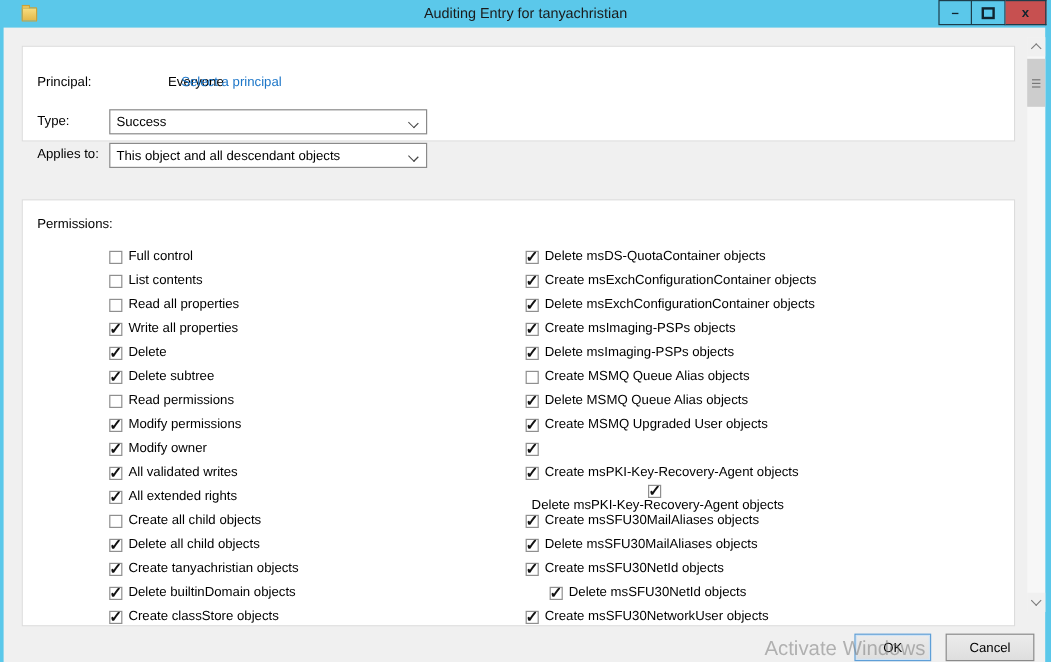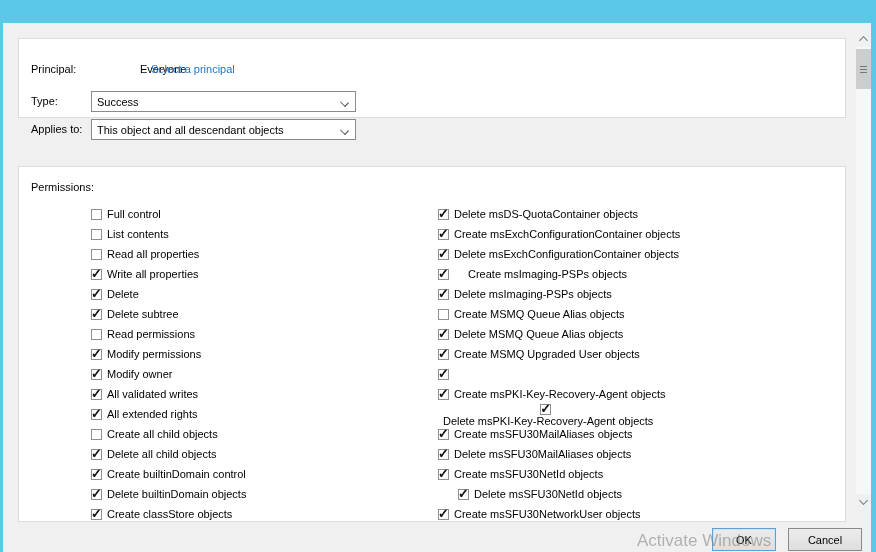--- a/index.html
+++ b/index.html
@@ -110,20 +110,35 @@
   .watermark{
     position:absolute;left:637px;top:531px;font-size:17px;color:#7d7d7d;opacity:.55;
     pointer-events:none;z-index:5;white-space:nowrap;
   }
 </style>
 </head>
 <body>
 
 <div class="window">
 
+  <div class="titlebar">
+    <span class="app-icon"></span>
+    <div class="title-text">Auditing Entry for tanyachristian</div>
+    <div class="win-controls">
+      <div class="win-btn minimize">
+        <span>–</span>
+      </div>
+      <div class="win-btn maximize">
+        <span class="max-glyph"></span>
+      </div>
+      <div class="win-btn close">
+        <span>x</span>
+      </div>
+    </div>
+  </div>
 
   <div class="content">
 
     <div class="panel panel1">
       <span class="lbl" style="left:12px;top:24px;">Principal:</span>
       <span class="lbl" style="left:77px;top:24px;margin-left:44px;">Everyone</span>
       <span class="lbl link" style="left:132px;top:24px;">Select a principal</span>
 
       <span class="lbl" style="left:12px;top:56px;">Type:</span>
       <div class="select" style="left:72px;top:52px;">
@@ -188,21 +203,21 @@
           <div class="perm-row" style="top: 220px;">
             <span class="cb"></span>
             <span class="cb-label">Create all child objects</span>
           </div>
           <div class="perm-row" style="top: 240px;">
             <span class="cb checked"></span>
             <span class="cb-label">Delete all child objects</span>
           </div>
           <div class="perm-row" style="top: 260px;">
             <span class="cb checked"></span>
-            <span class="cb-label">Create builtinDomain control</span>
+            <span class="cb-label">Create tanyachristian objects</span>
           </div>
           <div class="perm-row" style="top: 280px;">
             <span class="cb checked"></span>
             <span class="cb-label">Delete builtinDomain objects</span>
           </div>
           <div class="perm-row" style="top: 300px;">
             <span class="cb checked"></span>
             <span class="cb-label">Create classStore objects</span>
           </div>
         </div>
@@ -212,21 +227,21 @@
             <span class="cb-label">Delete msDS-QuotaContainer objects</span>
           </div>
           <div class="perm-row" style="top: 20px;">
             <span class="cb checked"></span>
             <span class="cb-label">Create msExchConfigurationContainer objects</span>
           </div>
           <div class="perm-row" style="top: 40px;">
             <span class="cb checked"></span>
             <span class="cb-label">Delete msExchConfigurationContainer objects</span>
           </div>
-          <div class="perm-row" style="top: 60px; gap: 14px;">
+          <div class="perm-row" style="top: 60px;">
             <span class="cb checked"></span>
             <span class="cb-label">Create msImaging-PSPs objects</span>
           </div>
           <div class="perm-row" style="top: 80px;">
             <span class="cb checked"></span>
             <span class="cb-label">Delete msImaging-PSPs objects</span>
           </div>
           <div class="perm-row" style="top: 100px; text-align: right;">
             <span class="cb"></span>
             <span class="cb-label">Create MSMQ Queue Alias objects</span>

